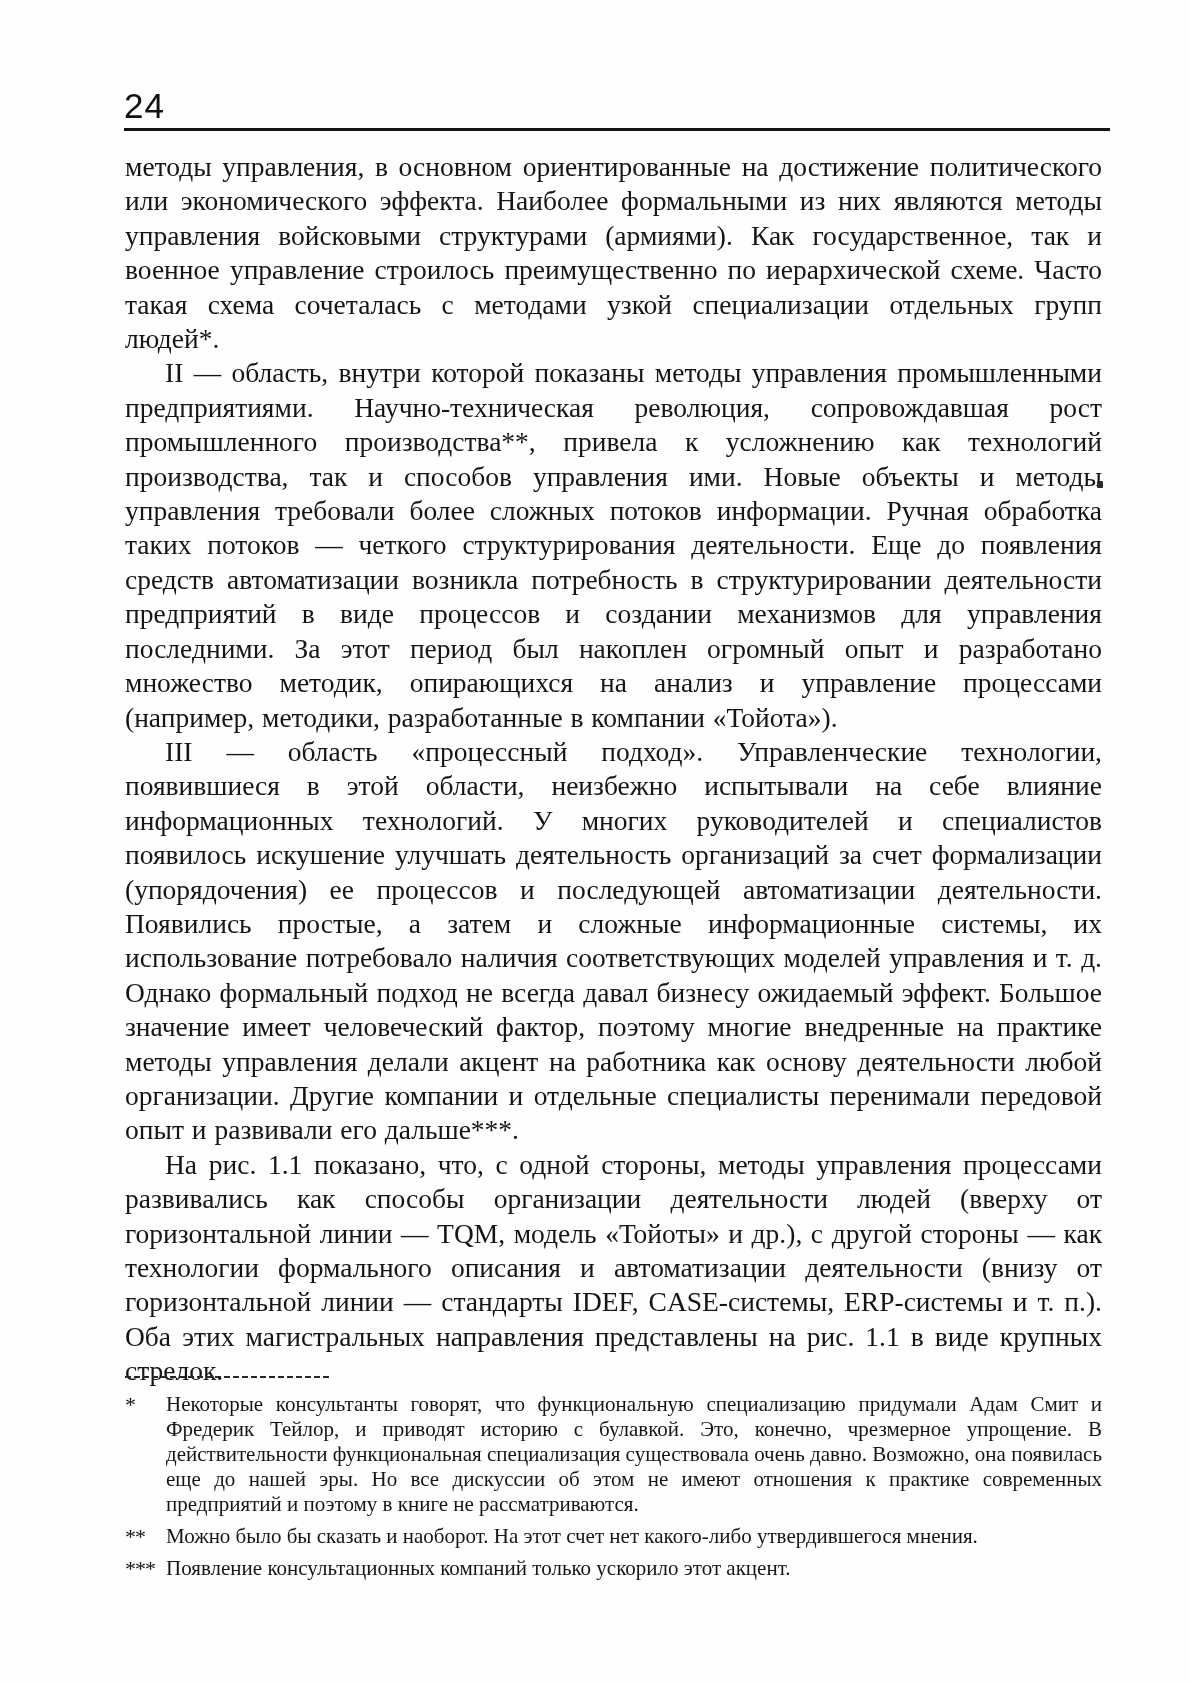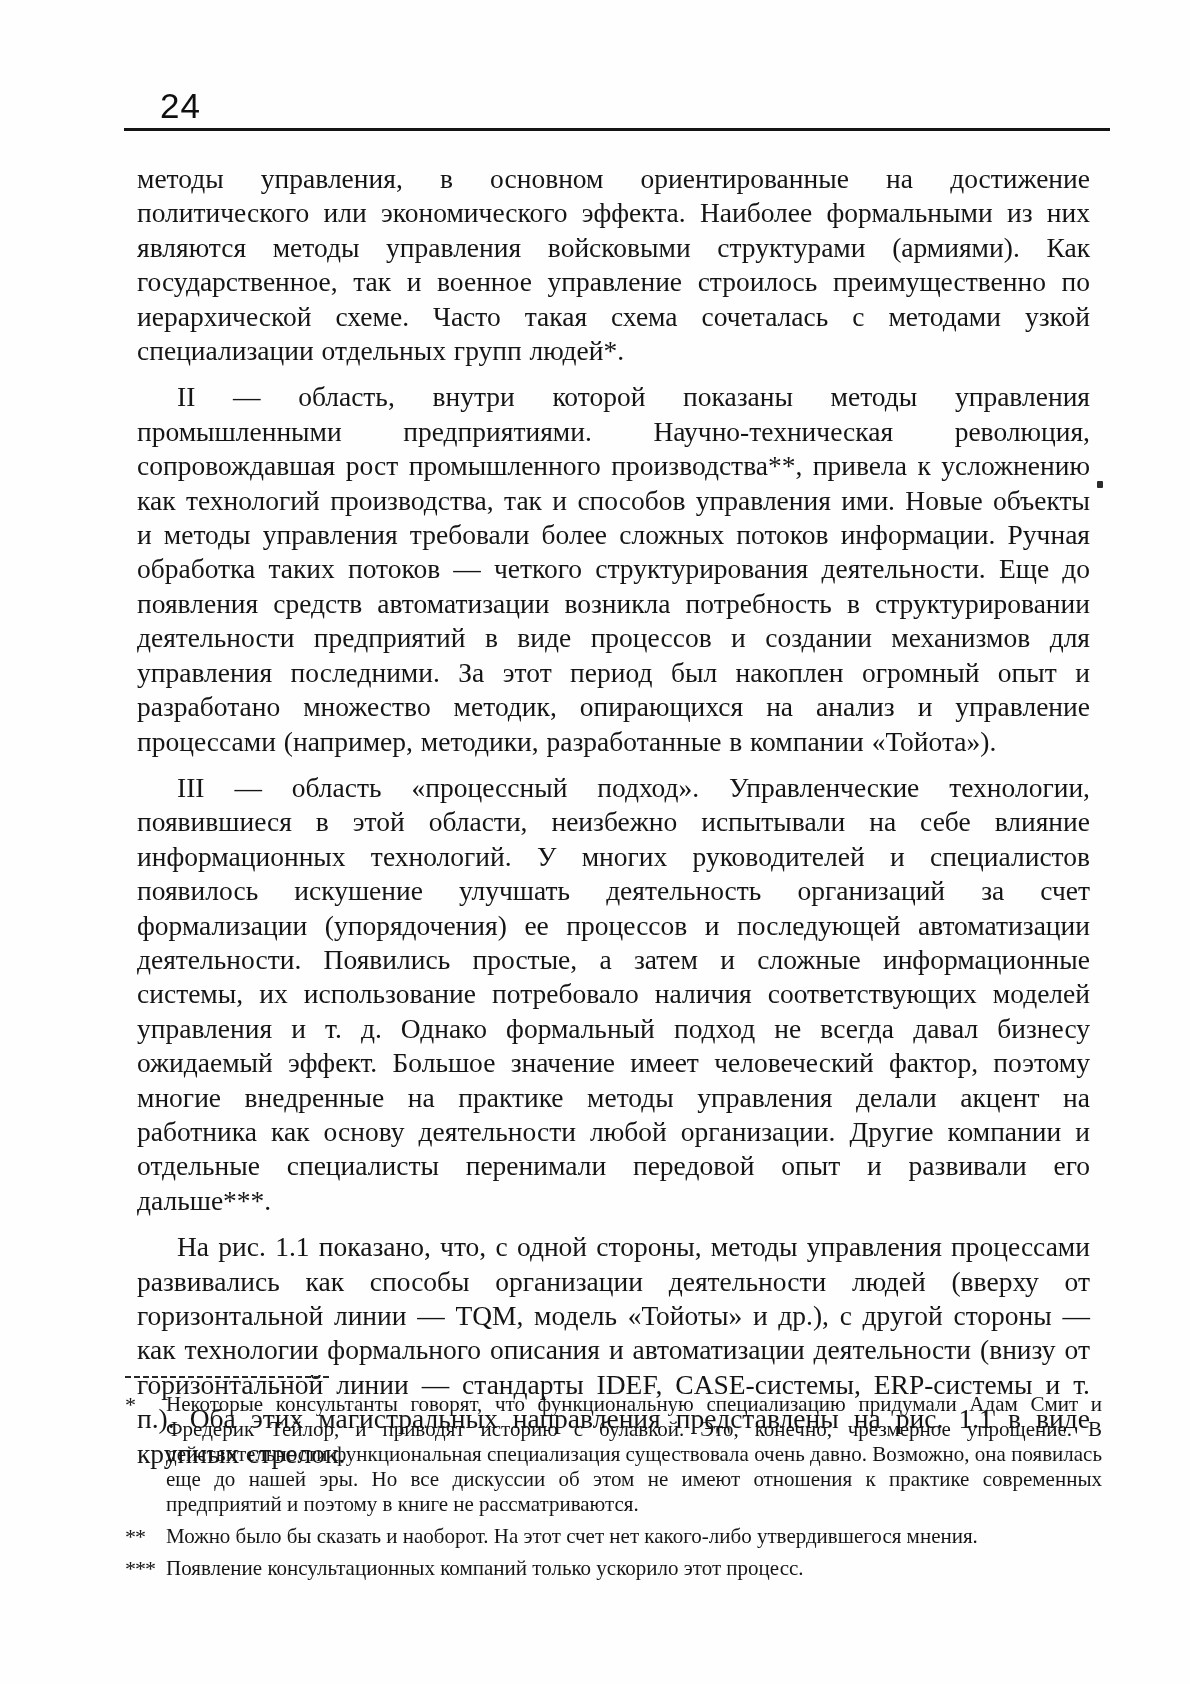--- a/index.html
+++ b/index.html
@@ -19,21 +19,20 @@
   
   .header {
     position: absolute;
     left: 124px;
     top: 88px;
     width: 986px;
     display: flex;
     justify-content: space-between;
     align-items: baseline;
     font-family: "Liberation Sans", "DejaVu Sans", sans-serif;
-    margin-left: 36px;
   }
   .page-number {
     font-size: 35px;
     line-height: 1;
     letter-spacing: 1px;
     color: #101010;
   }
   .running-title {
     font-size: 21px;
     letter-spacing: -0.3px;
@@ -57,21 +56,21 @@
     position: absolute;
     left: 125px;
     top: 150px;
     width: 977px;
     font-size: 27.5px;
     line-height: 34.4px;
     text-align: justify;
     word-spacing: 1px;
   }
   .body-text p {
-    margin: 12px;
+    margin: 0;
   }
   .body-text p.indent {
     text-indent: 40px;
   }
   
   .footnotes {
     position: absolute;
     left: 125px;
     top: 1376px;
     width: 977px;
@@ -131,19 +130,19 @@
       <span class="fn-text">Некоторые консультанты говорят, что функциональную специализацию придумали Адам Смит и Фредерик Тейлор, и приводят историю с булавкой. Это, конечно, чрезмерное упрощение. В действительности функциональная специализация существовала очень давно. Возможно, она появилась еще до нашей эры. Но все дискуссии об этом не имеют отношения к практике современных предприятий и поэтому в книге не рассматриваются.</span>
     </div>
 
     <div class="footnote">
       <span class="fn-marker">**</span>
       <span class="fn-text">Можно было бы сказать и наоборот. На этот счет нет какого-либо утвердившегося мнения.</span>
     </div>
 
     <div class="footnote">
       <span class="fn-marker">***</span>
-      <span class="fn-text">Появление консультационных компаний только ускорило этот процесс.</span>
+      <span class="fn-text">Появление консультационных компаний только ускорило этот акцент.</span>
     </div>
   </div>
 
   <div class="scan-speck"></div>
 
 </div>
 
 </body></html>

